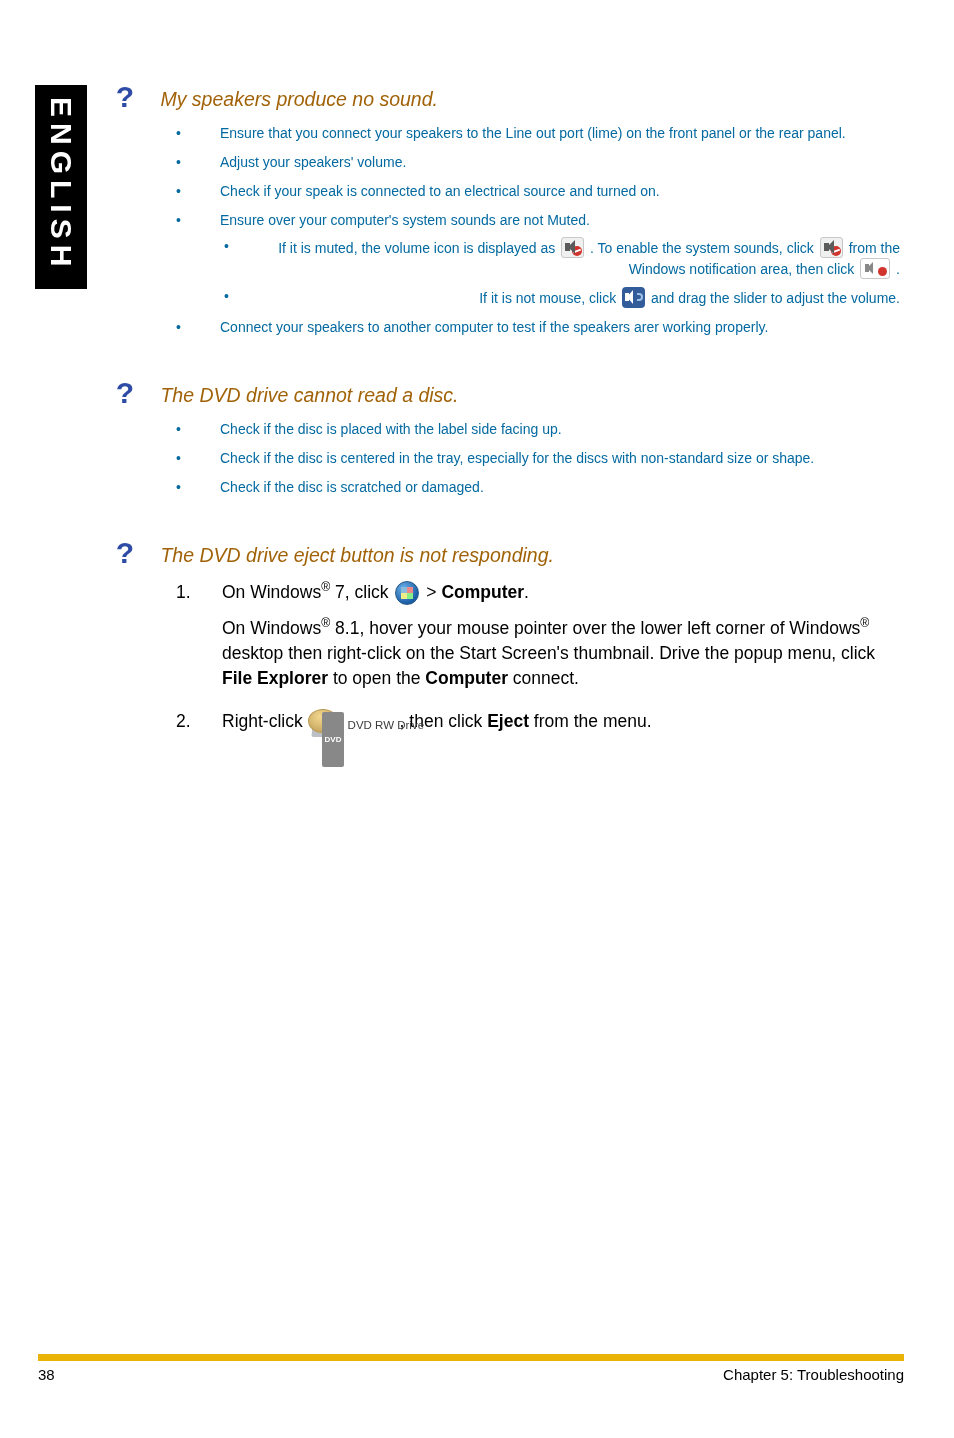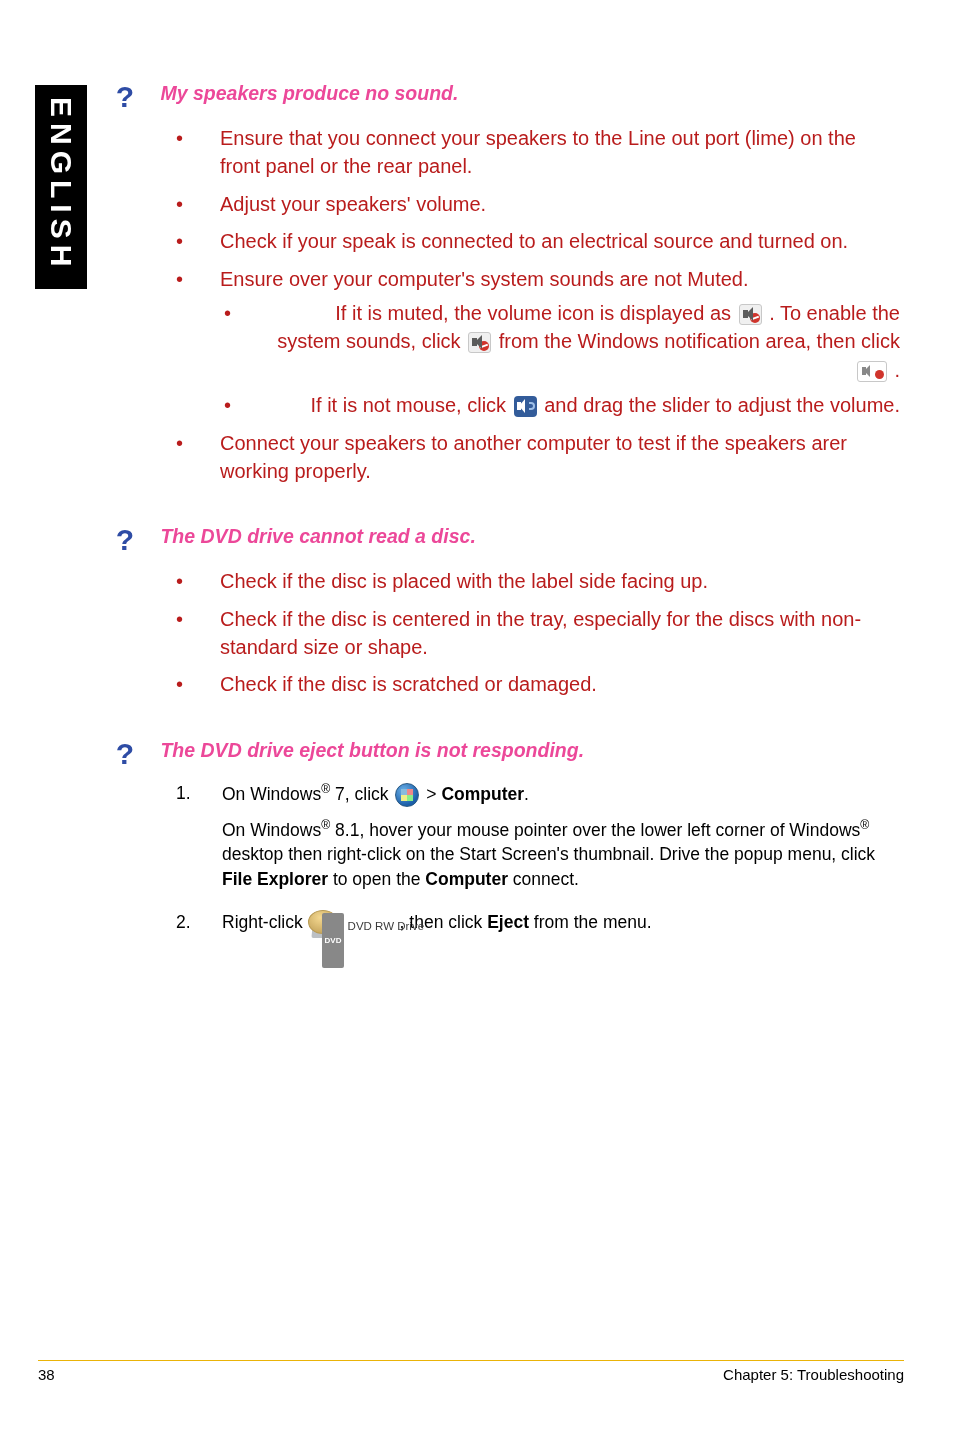--- a/index.html
+++ b/index.html
@@ -42,34 +42,35 @@
     text-align: right;
     font-size: 30px;
     font-weight: 700;
     color: #2e4ca5;
     font-family: Arial, sans-serif;
     line-height: 1;
     vertical-align: top;
   }
   .qtitle {
     display: inline-block;
-    color: #ec4899;
+    color: #a16207;
     font-size: 19.5px;
-    font-weight: 700;
+    font-weight: 400;
     font-style: italic;
     vertical-align: middle;
     line-height: 1.2;
+    margin-top: 6px;
   }
   .qhead { margin-bottom: 12px; }
   .section { margin-bottom: 40px; }
   .bullets {
     margin-left: 62px;
-    font-size: 20px;
+    font-size: 14px;
     line-height: 1.42;
-    color: #b91c1c;
+    color: #0369a1;
   }
   .bullets li { list-style: none; position: relative; padding-left: 48px; margin-bottom: 9px; }
   .bullets li::before { content: "•"; position: absolute; left: 4px; top: 0; }
   .subbullets { margin-top: 6px; margin-left: 6px; }
   .subbullets li { padding-left: 48px; margin-bottom: 7px; }
   .sub-inline { display: inline; }
   .icon {
     display: inline-block;
     width: 23px; height: 21px;
     vertical-align: -5px;
@@ -102,21 +103,21 @@
   .ic-drive .txt { position:absolute; left:40px; top:6px; font-size:11.5px; color:#3b3b3b; white-space:nowrap; }
   .nums { margin-left:62px; font-size:17.5px; line-height:1.42; }
   .nums li { list-style:none; position:relative; padding-left:50px; margin-bottom:12px; }
   .nums li .n { position:absolute; left:4px; top:0; }
   .reg { font-size:0.7em; vertical-align:super; }
   .footer {
     position: absolute;
     left: 38px;
     bottom: 55px;
     width: 866px;
-    border-top: 1px solid #eab308;
+    border-top: 7px solid #eab308;
     padding-top: 5px;
     display: flex;
     justify-content: space-between;
     font-size: 15px;
     color: #000;
   }
 </style>
 </head>
 <body>
 

